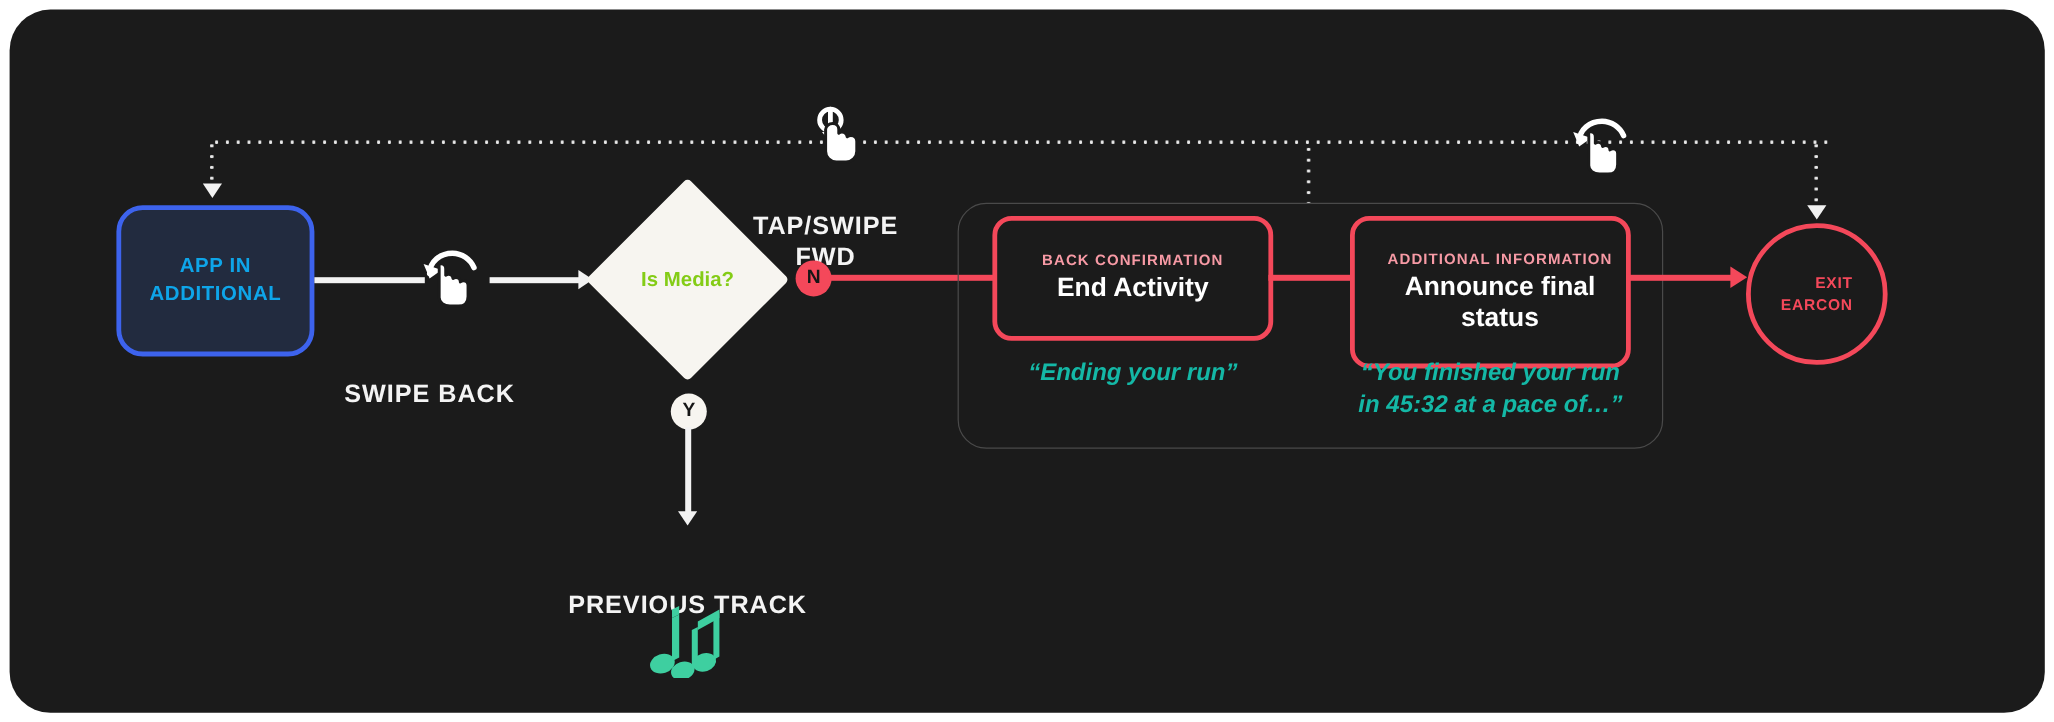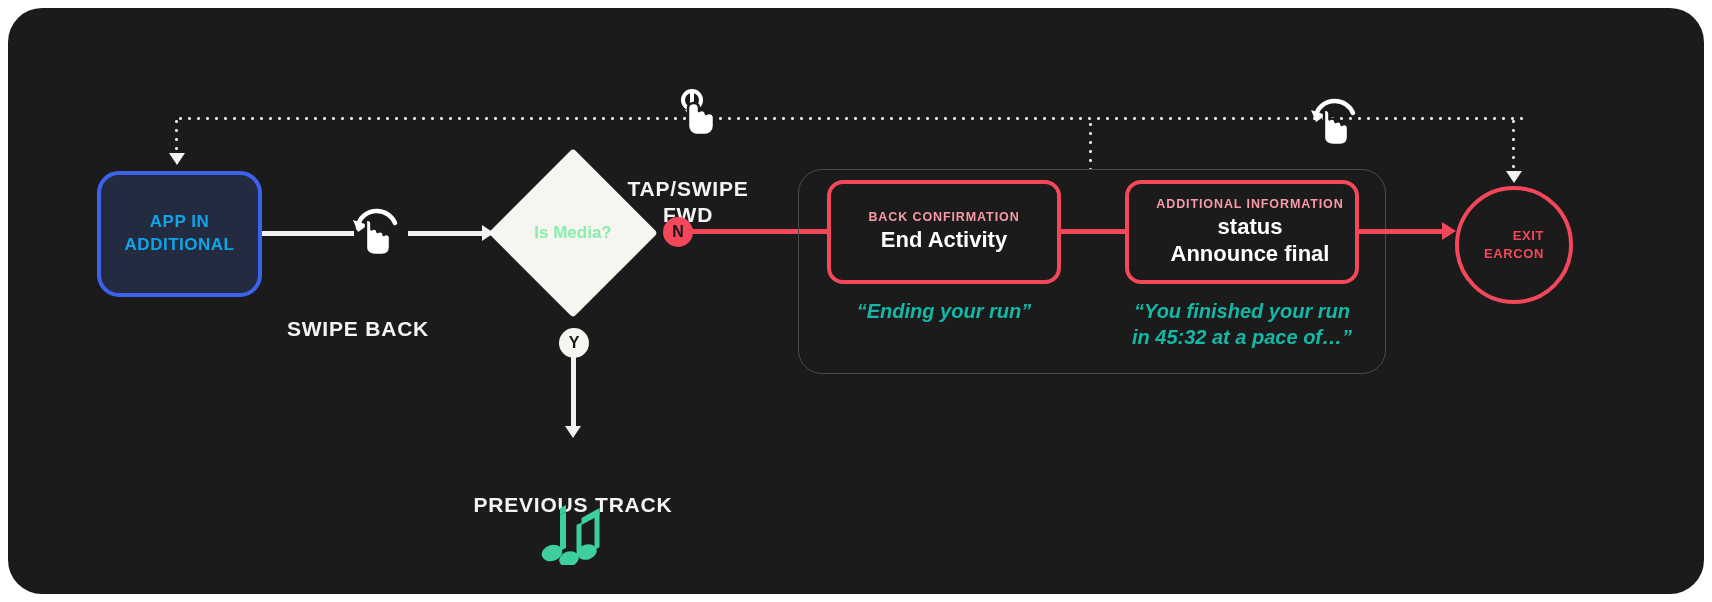--- a/index.html
+++ b/index.html
@@ -23,42 +23,42 @@
   }
 
   
   #diamond-wrap{left:480px;top:140px;width:170px;height:170px;}
   #diamond-shape{
     position:absolute;left:25px;top:25px;width:120px;height:120px;
     background:#f7f5f0;transform:rotate(45deg);border-radius:4px;
   }
   #diamond-label{
     position:absolute;inset:0;display:flex;align-items:center;justify-content:center;
-    color:#86efac;font-weight:bold;font-size:17px;
+    color:#84cc16;font-weight:bold;font-size:17px;
   }
 
   
   #group-box{
     left:790px;top:161px;width:588px;height:205px;
     border:1.5px solid #4a4a4a;border-radius:24px;background:transparent;
   }
 
   
   .card{
     position:absolute;box-sizing:border-box;
     border:4px solid #f4485a;border-radius:16px;background:#1b1b1b;
     display:flex;flex-direction:column;align-items:center;justify-content:center;
     text-align:center;
   }
   .card .kicker{
     color:#f79aa5;font-weight:bold;font-size:12.5px;letter-spacing:.9px;margin-bottom:3px;
   }
   .card .title{color:#ffffff;font-weight:bold;font-size:22px;line-height:1.2;}
   #card-exit{left:819px;top:172px;width:234px;height:104px;}
-  #card-info{left:1117px;top:172px;width:234px;height:104px;padding-left:16px;}
+  #card-info{left:1117px;top:172px;width:234px;height:127px;padding-left:16px;}
 
   .quote{
     position:absolute;color:#14b8a6;font-style:italic;font-weight:bold;font-size:20px;
     text-align:center;line-height:1.3;
   }
   #quote-exit{left:819px;top:290px;width:234px;}
   #quote-info{left:1107px;top:290px;width:254px;}
 
   
   #earcon{
@@ -219,22 +219,22 @@
     <div class="kicker">BACK CONFIRMATION</div>
     <div class="title">End Activity</div>
   </div>
   <div class="quote" id="quote-exit">“Ending your run”</div>
 
   <div class="ln-r" style="left:1049px;top:221px;width:72px;height:5px;"></div>
 
   <div class="card" id="card-info">
     <div class="kicker">ADDITIONAL INFORMATION</div>
     <div class="title">
+      <div>Announce final</div>
       <div>status</div>
-      <div>Announce final</div>
     </div>
   </div>
   <div class="quote" id="quote-info">
     <div>“You finished your run</div>
     <div>in 45:32 at a pace of…”</div>
   </div>
 
   <div class="ln-r" style="left:1347px;top:221px;width:94px;height:5px;"></div>
   <div class="arrow-r-r" style="left:1434px;top:214px;"></div>
 

